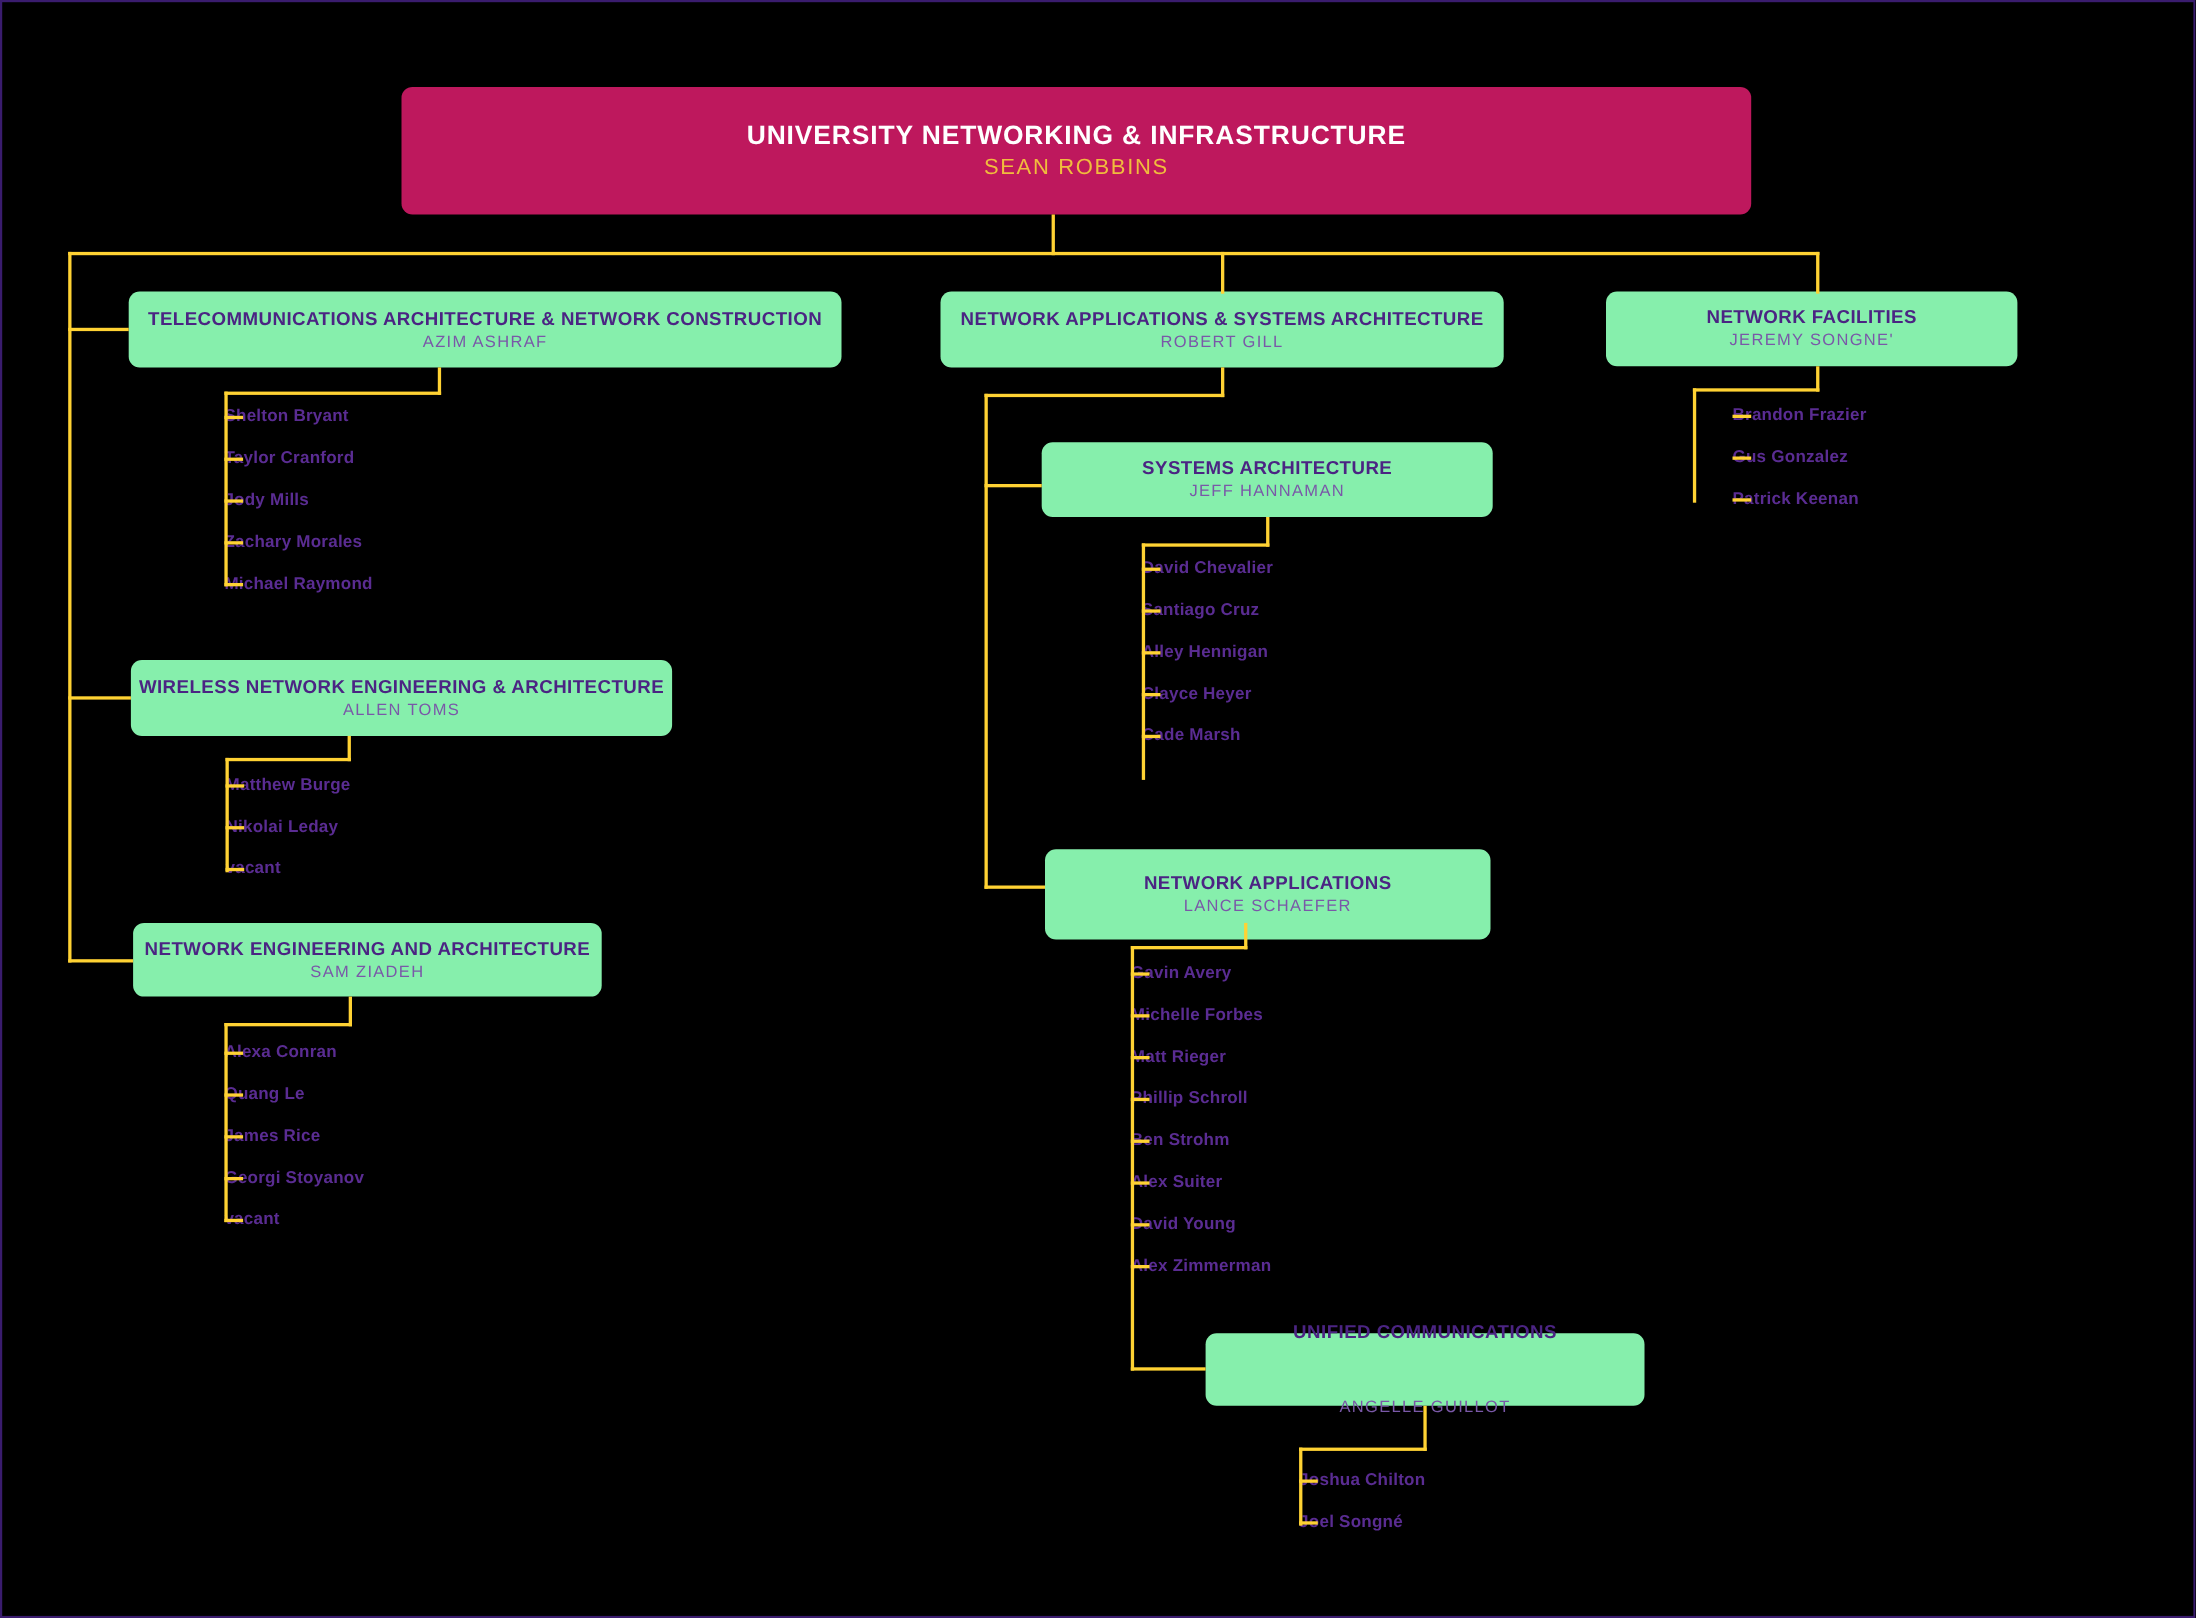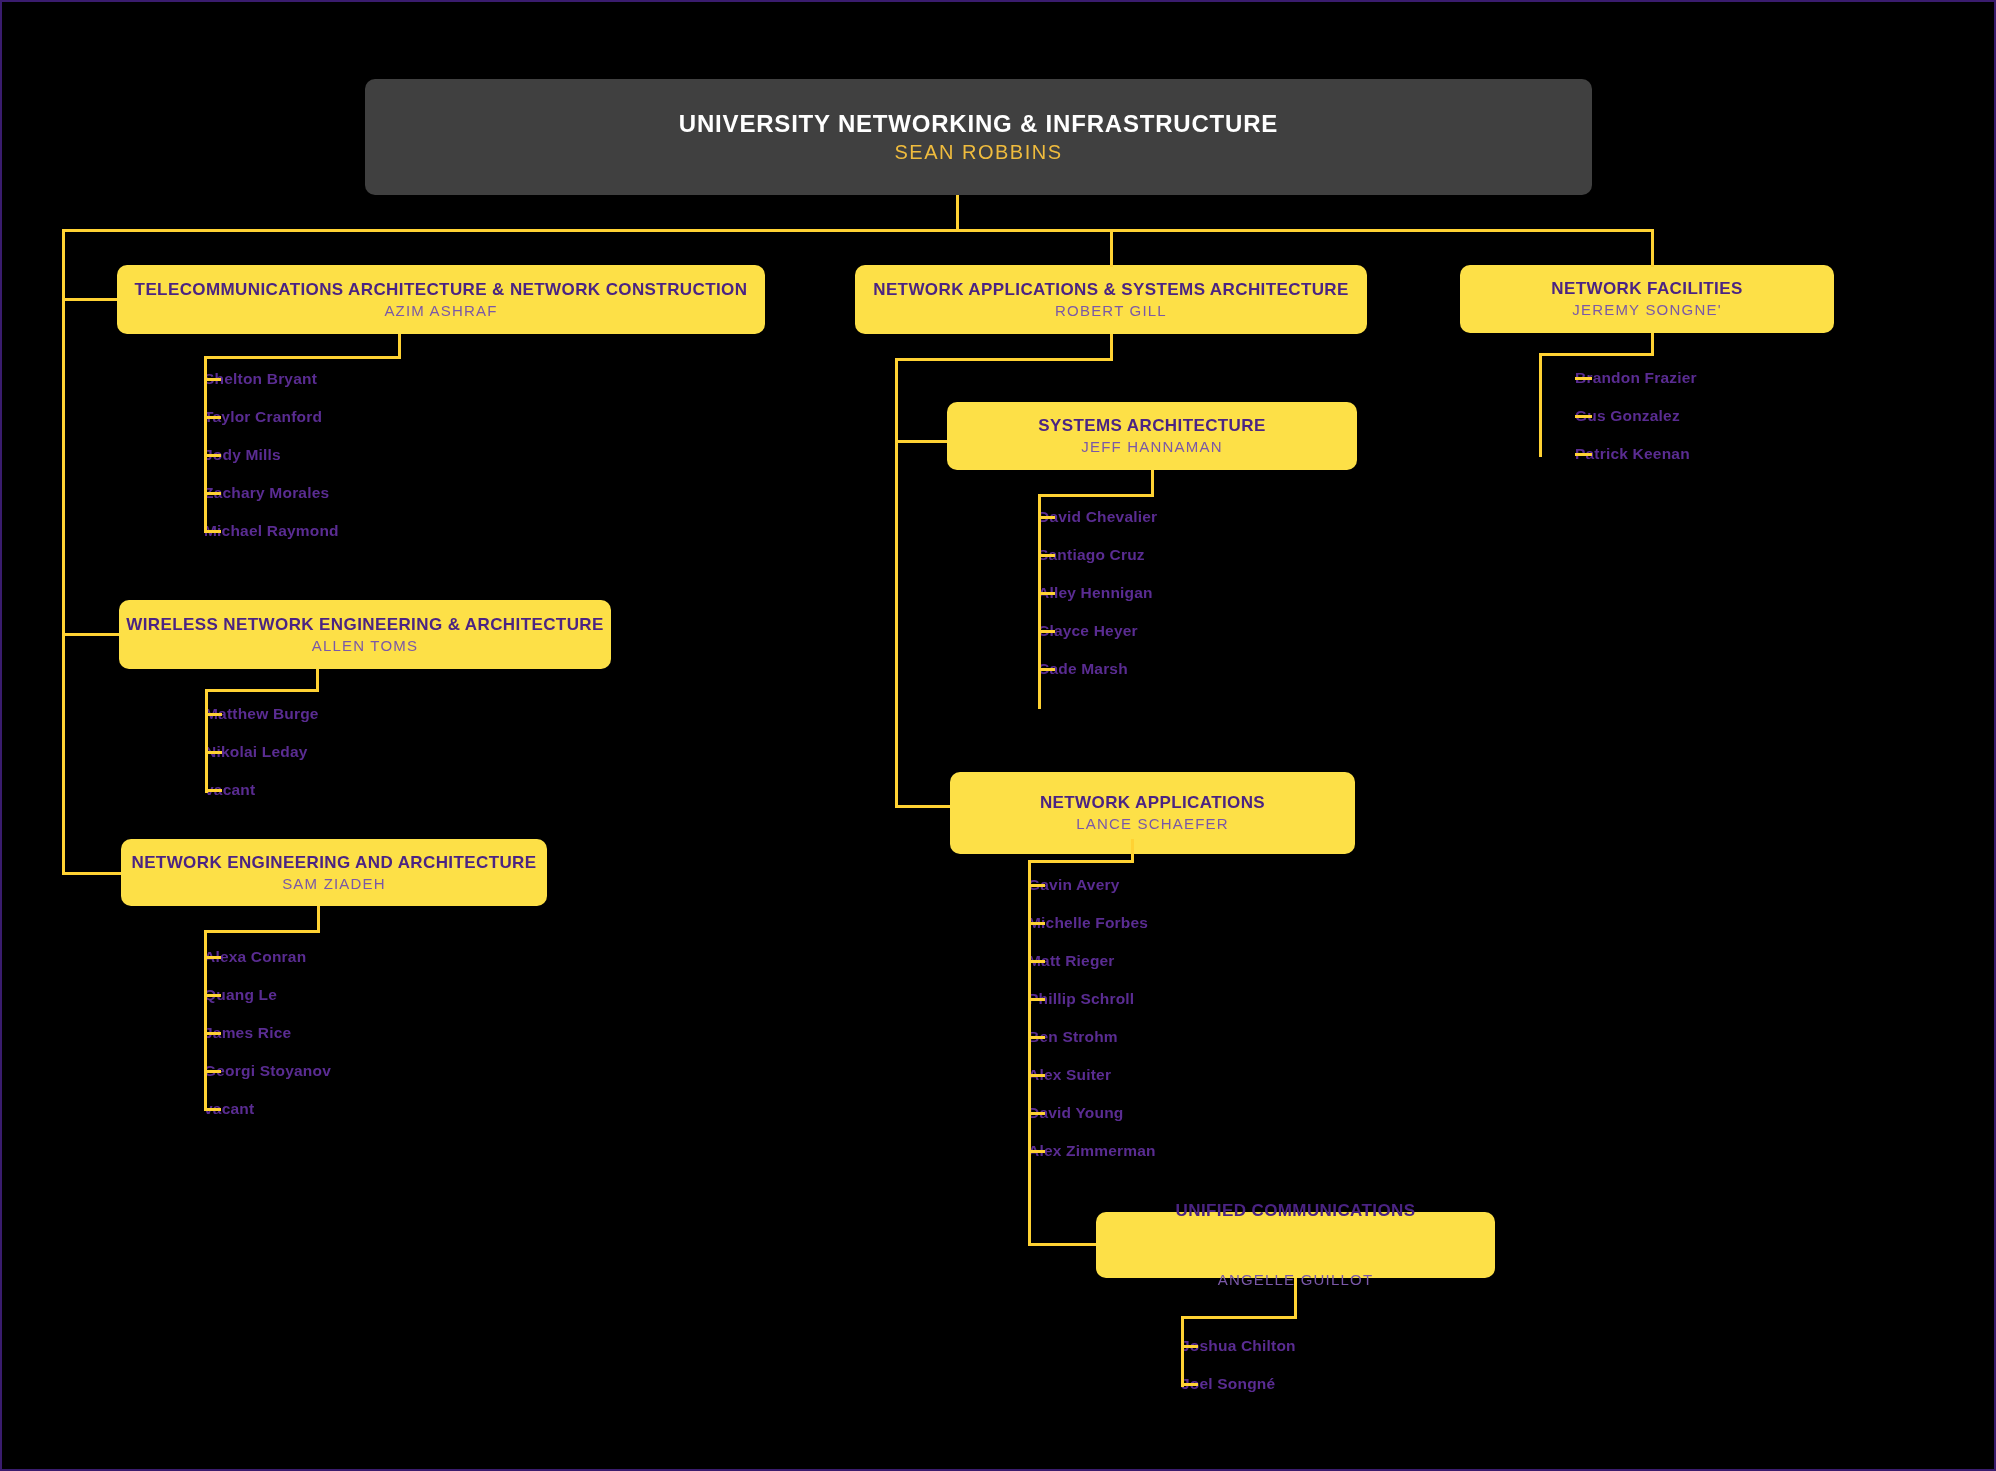--- a/index.html
+++ b/index.html
@@ -17,36 +17,36 @@
     position: absolute;
     border-radius: 10px;
     display: flex;
     flex-direction: column;
     align-items: center;
     justify-content: center;
     text-align: center;
     box-sizing: border-box;
     padding: 4px 10px;
   }
-  .root-box { background: #404040; }
+  .root-box { background: #be185d; }
   .root-title {
     color: #FFFFFF;
     font-size: 24px;
     font-weight: bold;
     letter-spacing: 0.8px;
     line-height: 1.25;
   }
   .root-manager {
     color: #F0BC3D;
     font-size: 20px;
     font-weight: 500;
     letter-spacing: 1.5px;
     line-height: 1.3;
   }
-  .dept-box { background: #fde047; }
+  .dept-box { background: #86efac; }
   .dept-title {
     color: #4B2483;
     font-size: 17px;
     font-weight: bold;
     letter-spacing: 0.4px;
     line-height: 1.3;
     white-space: nowrap;
   }
   .dept-manager {
     color: #7A58A8;

